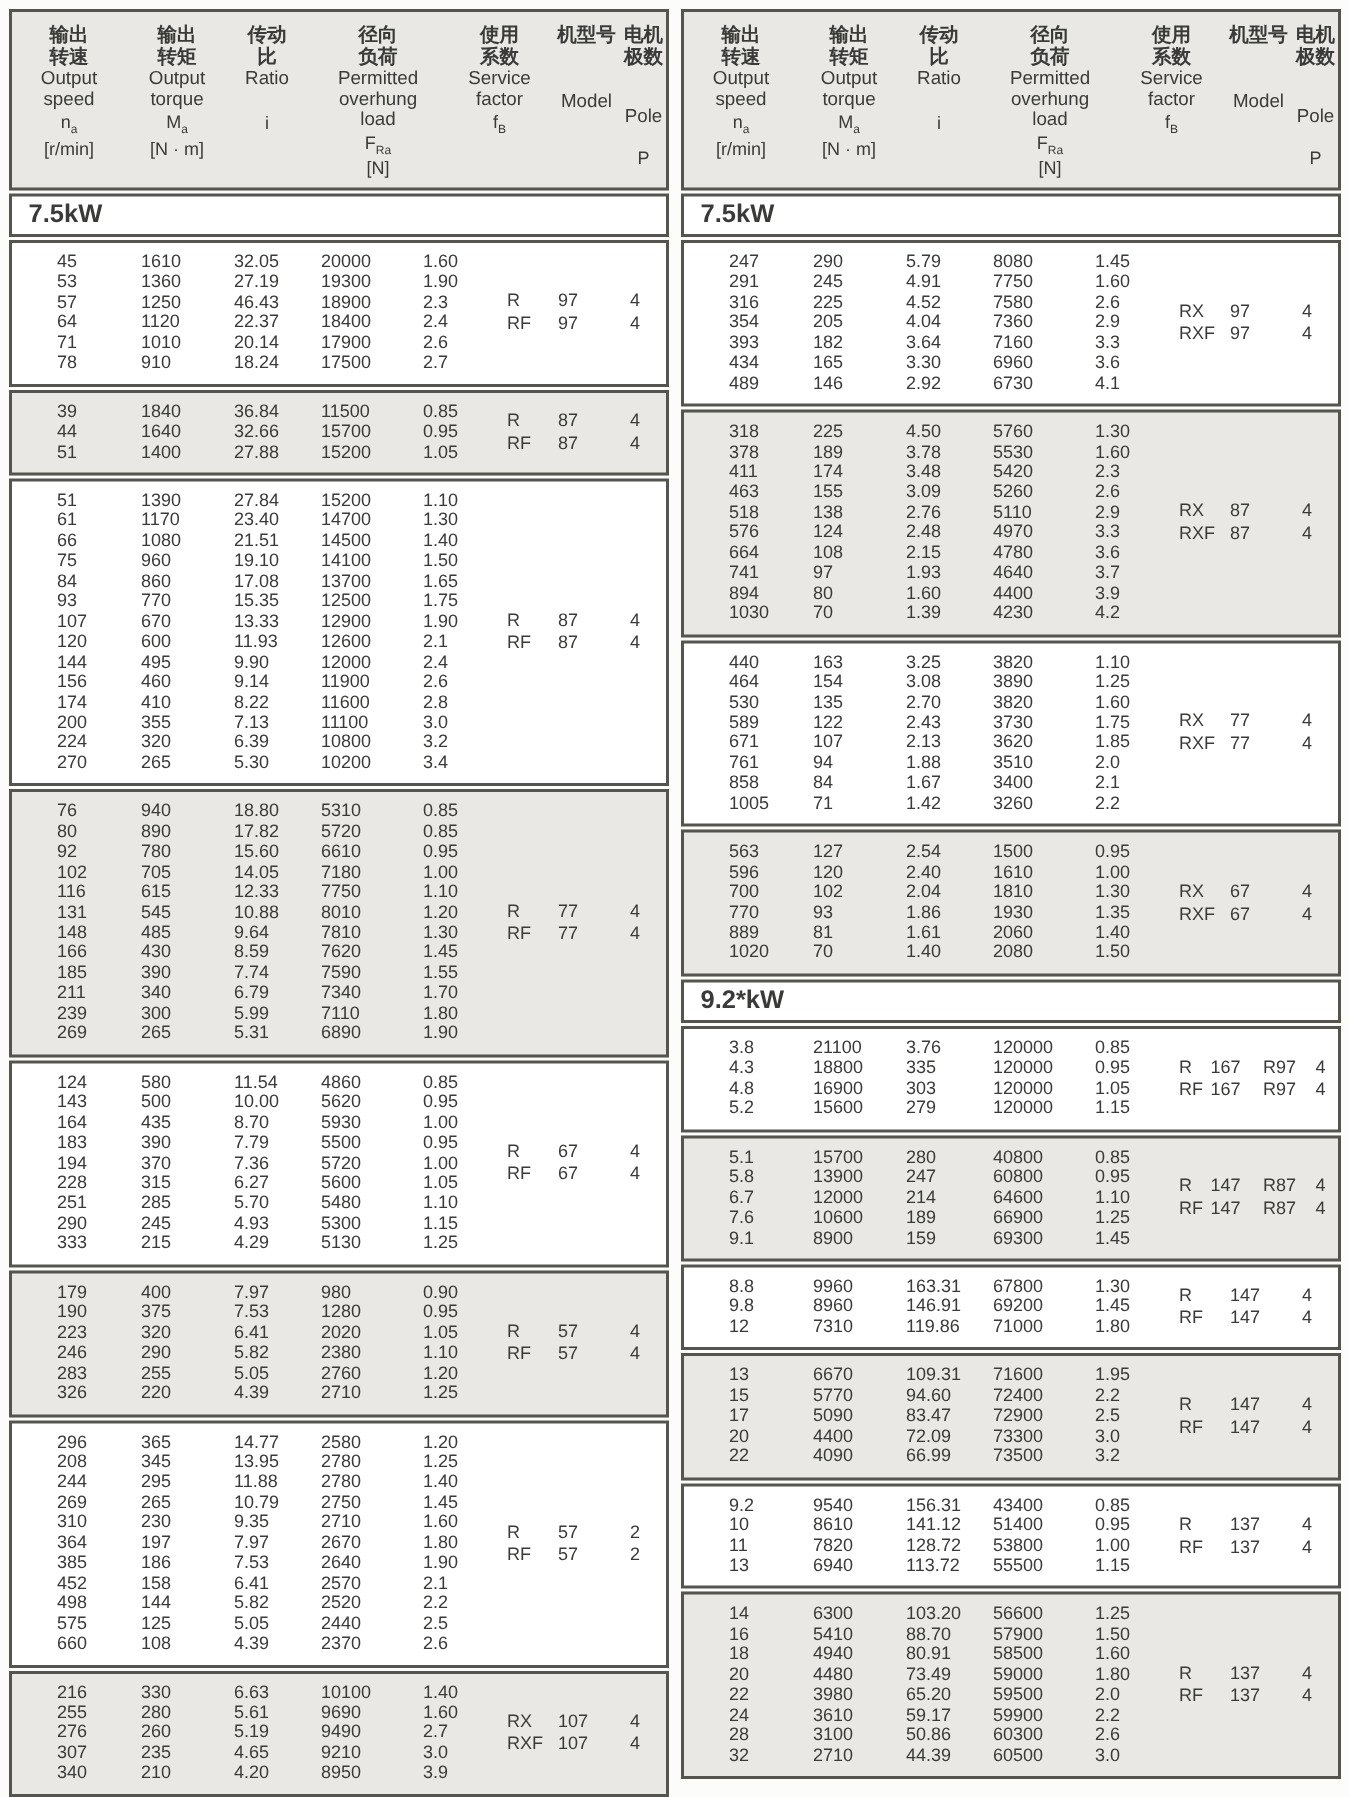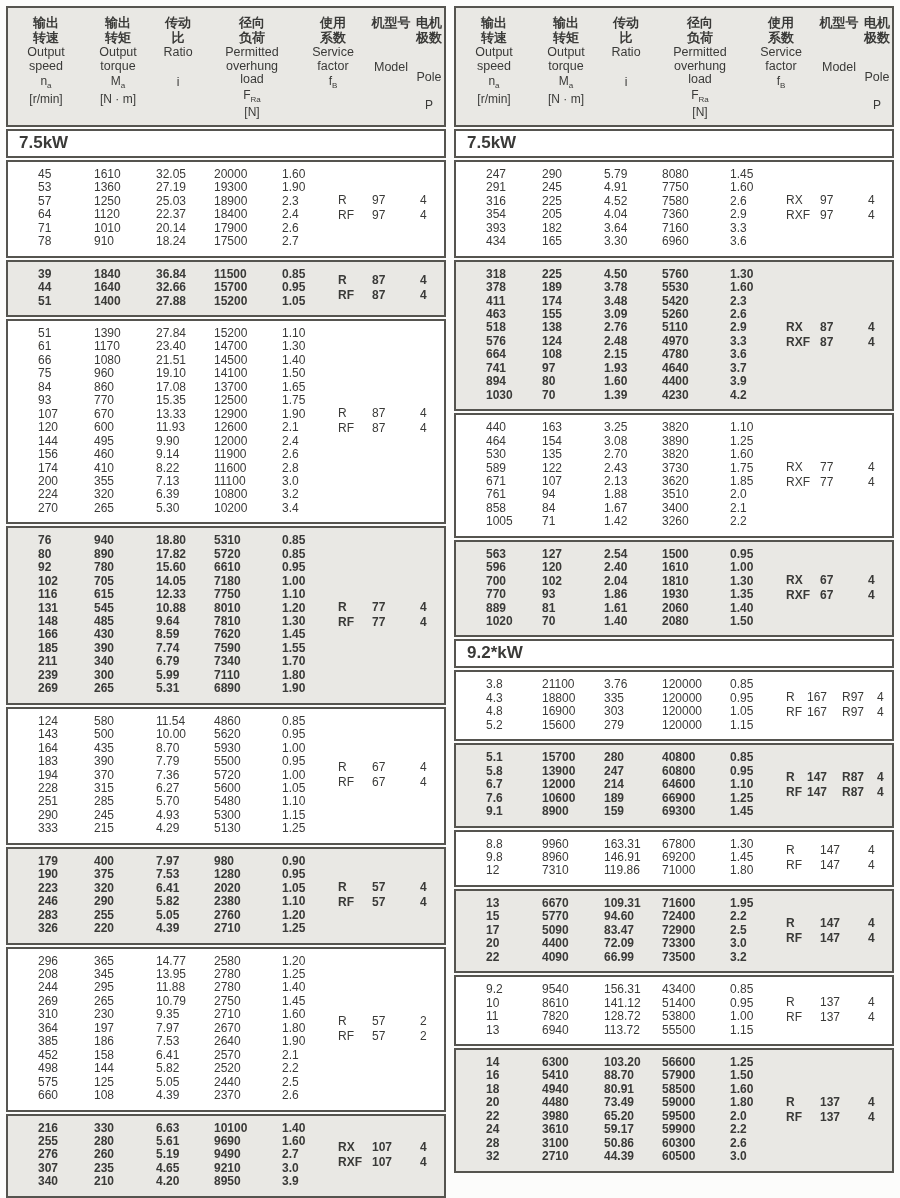--- a/index.html
+++ b/index.html
@@ -1,20 +1,20 @@
 <!DOCTYPE html>
 <html><head>
 <meta charset="utf-8">
 <style>
   html,body{margin:0;padding:0;background:#fcfcfb;
     font-family:"Liberation Sans","DejaVu Sans",sans-serif;color:#3a3a38;}
   #panels{display:flex;gap:8px;padding:6px;width:900px;box-sizing:border-box;}
   .panel{width:440px;display:flex;flex-direction:column;gap:2px;}
   .box{border:2px solid #55544f;background:#fff;box-sizing:border-box;}
-  .box.shaded{background:#e9e8e4;font-weight:bold;}
+  .box.shaded{background:#e9e8e4;}
   
   .header-box{background:#e9e8e4;display:grid;
     grid-template-columns:76px 68px 52px 96px 66px 50px 1fr;
     padding:7px 2px 5px 0;min-height:104px;}
   .hcol{display:flex;flex-direction:column;align-items:center;text-align:center;
     font-size:12px;line-height:13.5px;}
   .hzh{font-weight:bold;font-size:13px;line-height:15px;min-height:31px;
     display:flex;flex-direction:column;justify-content:flex-start;}
   .hen-line{font-size:12.5px;}
   .hsym{margin-top:2px;}
@@ -118,21 +118,21 @@
           <div class="row">
             <span>53</span>
             <span>1360</span>
             <span>27.19</span>
             <span>19300</span>
             <span>1.90</span>
           </div>
           <div class="row">
             <span>57</span>
             <span>1250</span>
-            <span>25.03</span>
+            <span>46.43</span>
             <span>18900</span>
             <span>2.3</span>
           </div>
           <div class="row">
             <span>64</span>
             <span>1120</span>
             <span>22.37</span>
             <span>18400</span>
             <span>2.4</span>
           </div>
@@ -800,20 +800,27 @@
             <span>7160</span>
             <span>3.3</span>
           </div>
           <div class="row">
             <span>434</span>
             <span>165</span>
             <span>3.30</span>
             <span>6960</span>
             <span>3.6</span>
           </div>
+          <div class="row">
+            <span>489</span>
+            <span>146</span>
+            <span>2.92</span>
+            <span>6730</span>
+            <span>4.1</span>
+          </div>
         </div>
         <div class="model-area">
           <div class="model-line t2">
             <span>RX</span>
             <span>97</span>
             <span>4</span>
           </div>
           <div class="model-line t2">
             <span>RXF</span>
             <span>97</span>

